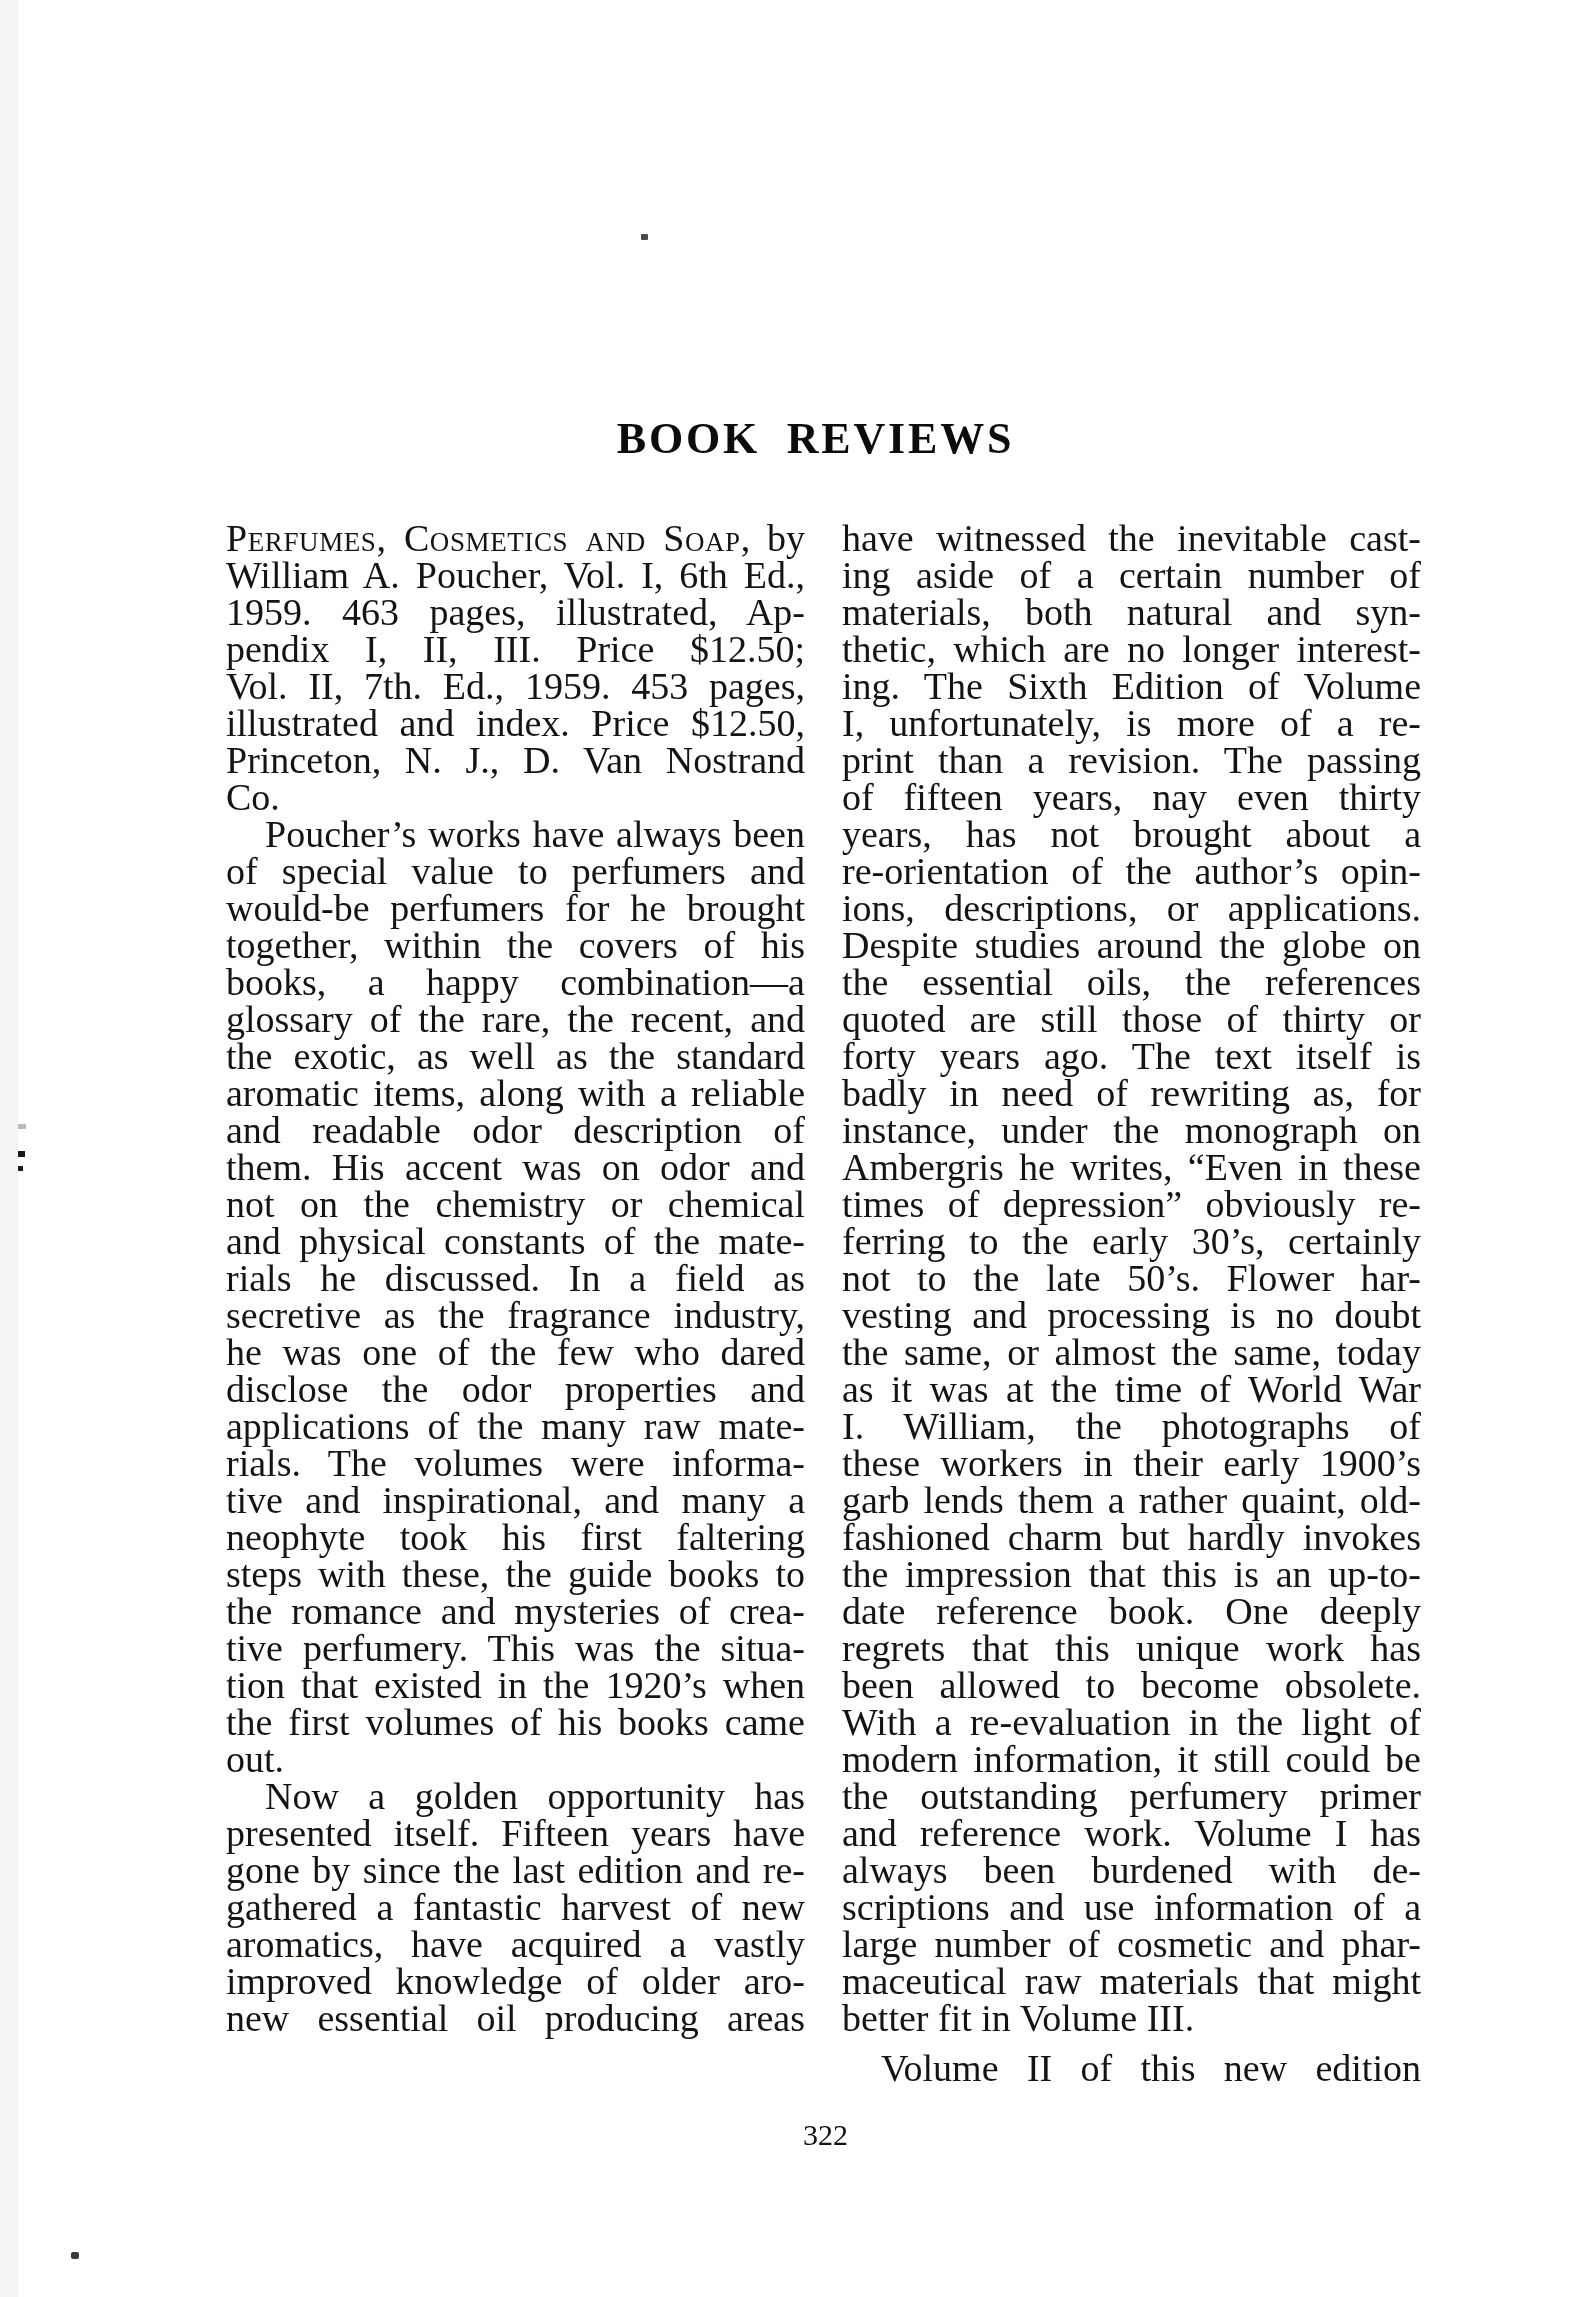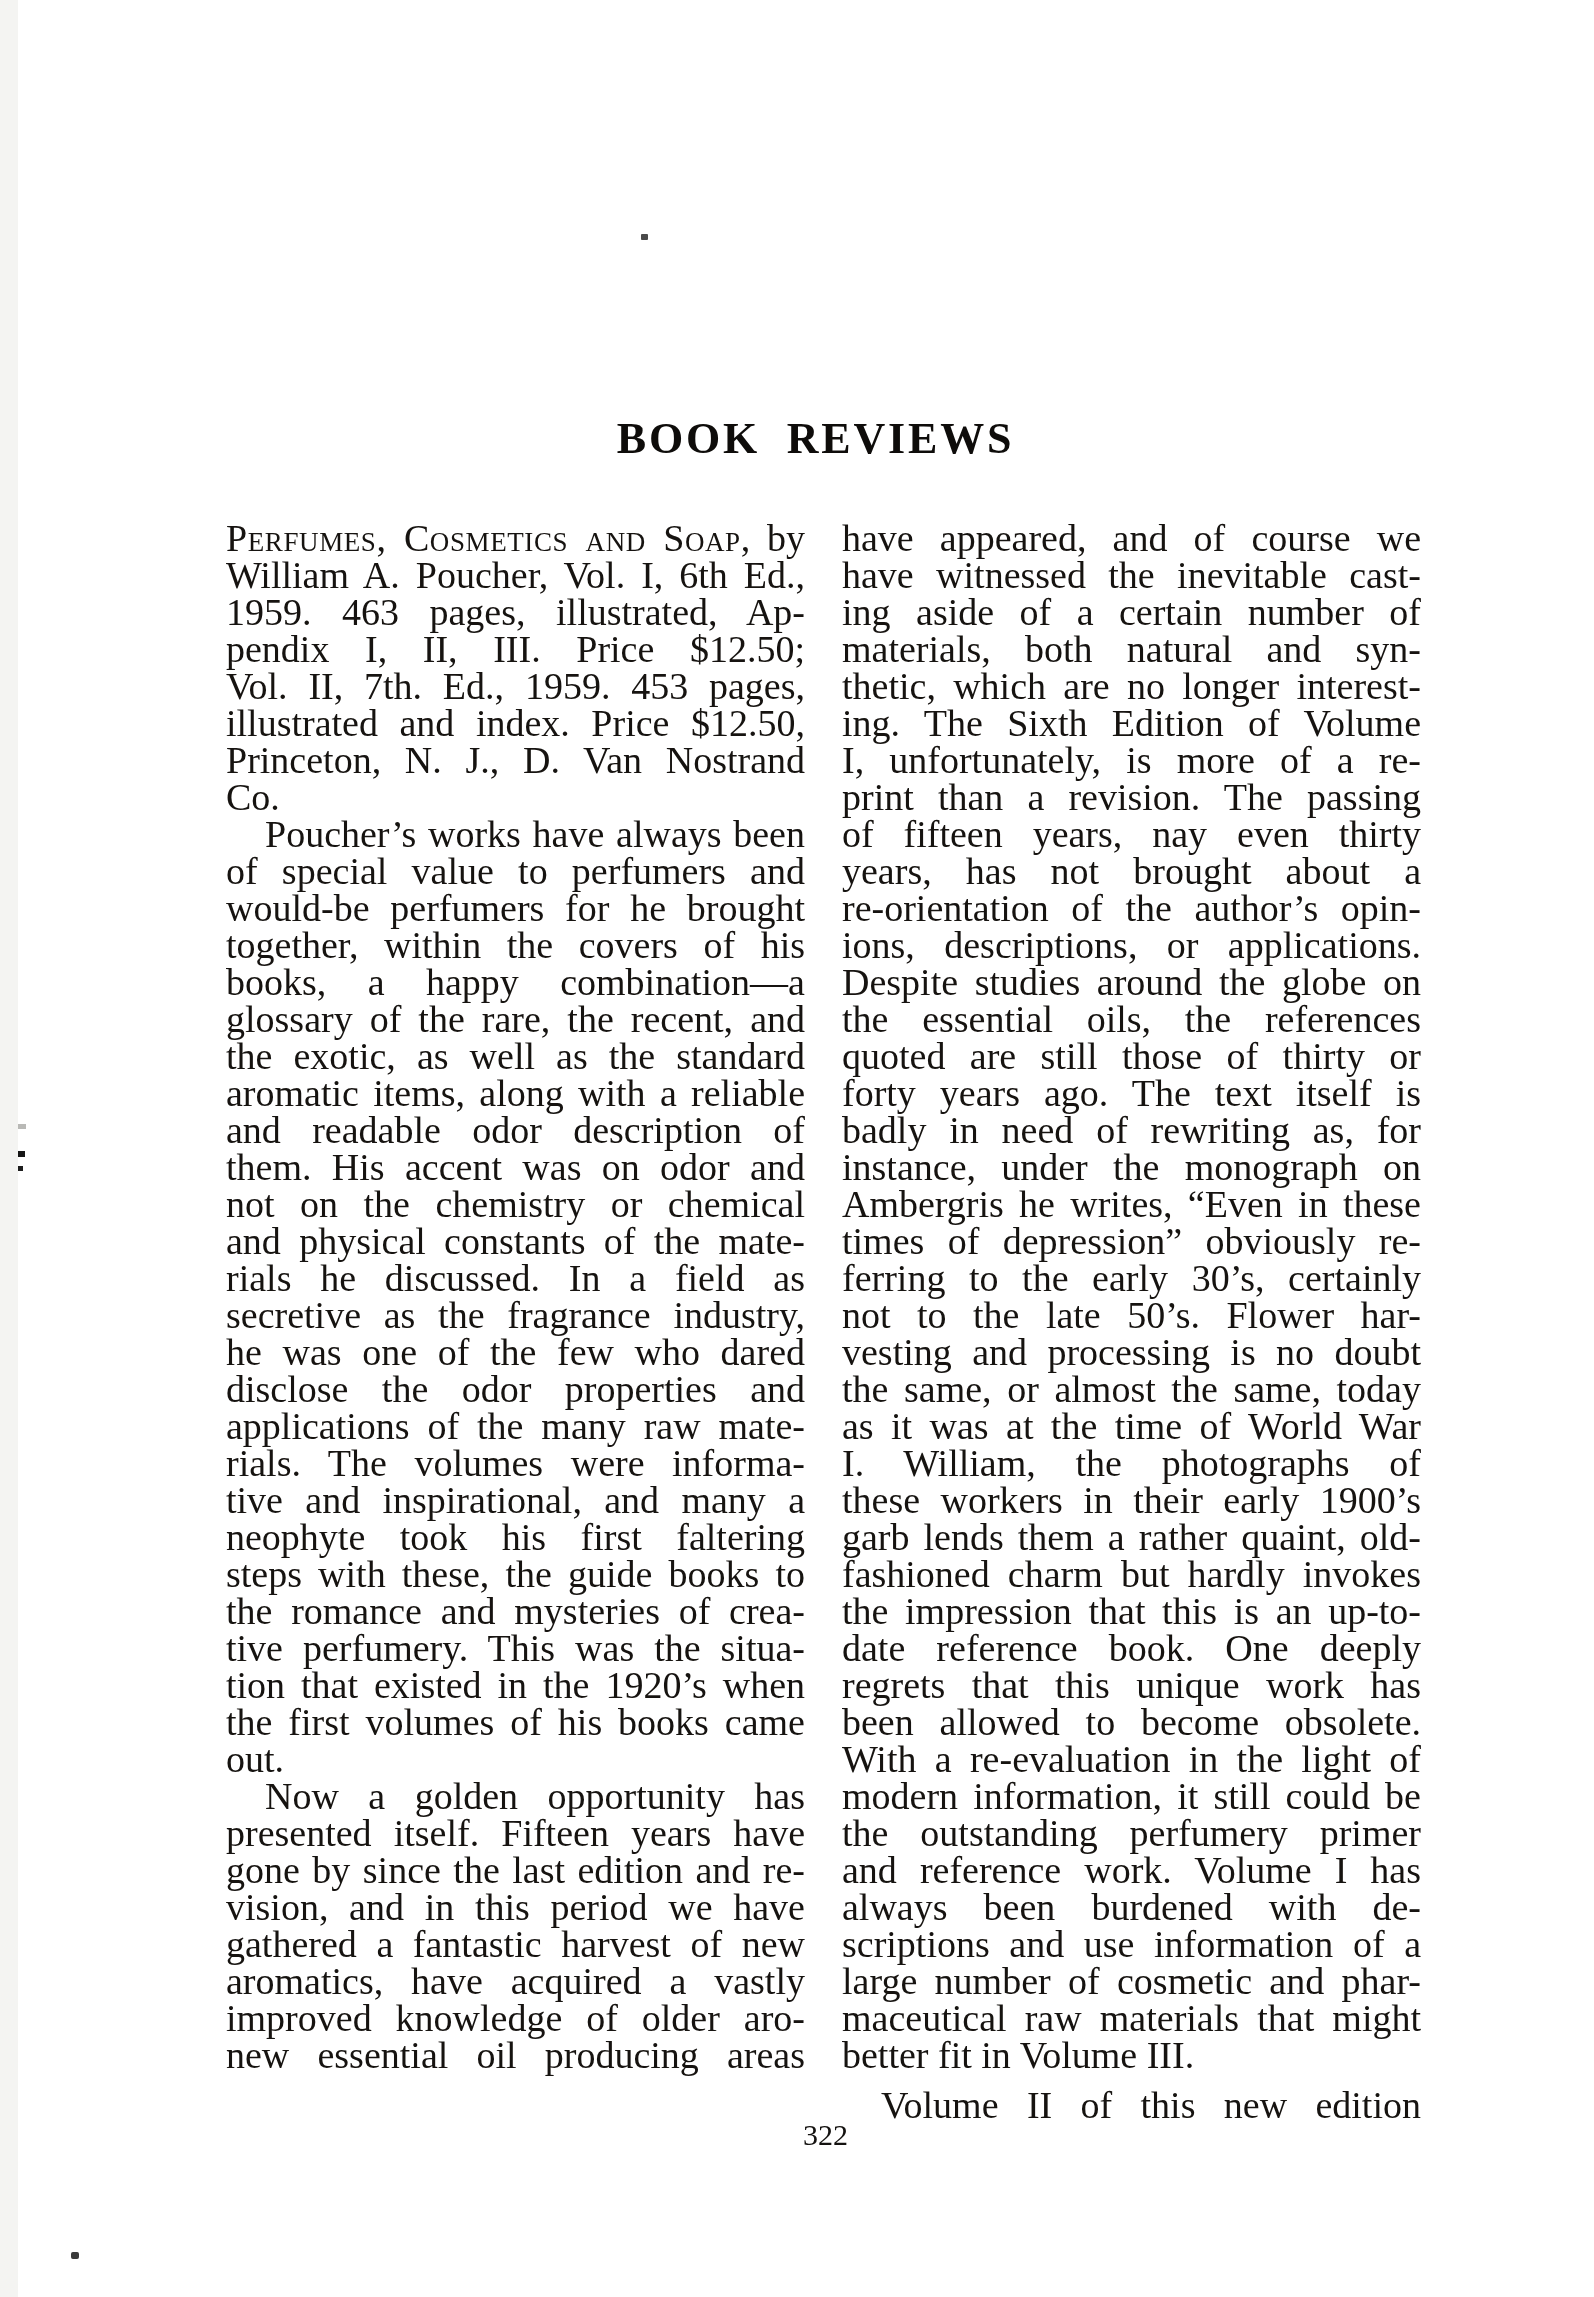--- a/index.html
+++ b/index.html
@@ -105,30 +105,28 @@
         <div class="line">the romance and mysteries of crea-</div>
         <div class="line">tive perfumery. This was the situa-</div>
         <div class="line">tion that existed in the 1920’s when</div>
         <div class="line">the first volumes of his books came</div>
         <div class="line last-noj">out.</div>
       </div>
       <div class="para">
         <div class="line indent">Now a golden opportunity has</div>
         <div class="line">presented itself. Fifteen years have</div>
         <div class="line">gone by since the last edition and re-</div>
-        <div class="line">vision, and in this period we have</div>
         <div class="line">gathered a fantastic harvest of new</div>
         <div class="line">aromatics, have acquired a vastly</div>
         <div class="line">improved knowledge of older aro-</div>
         <div class="line">new essential oil producing areas</div>
       </div>
     </div>
   <div class="column right">
       <div class="para">
-        <div class="line">have appeared, and of course we</div>
         <div class="line">have witnessed the inevitable cast-</div>
         <div class="line">ing aside of a certain number of</div>
         <div class="line">materials, both natural and syn-</div>
         <div class="line">thetic, which are no longer interest-</div>
         <div class="line">ing. The Sixth Edition of Volume</div>
         <div class="line">I, unfortunately, is more of a re-</div>
         <div class="line">print than a revision. The passing</div>
         <div class="line">of fifteen years, nay even thirty</div>
         <div class="line">years, has not brought about a</div>
         <div class="line">re-orientation of the author’s opin-</div>

